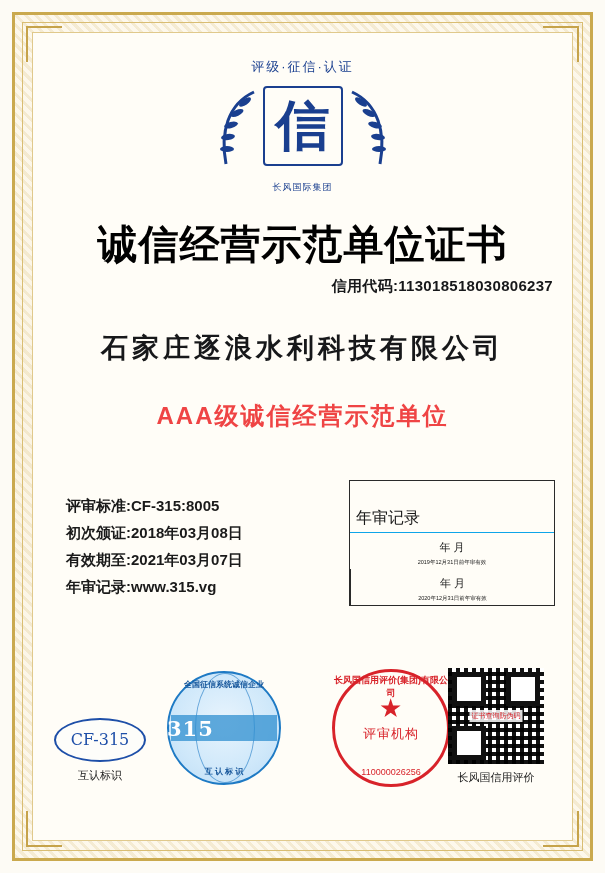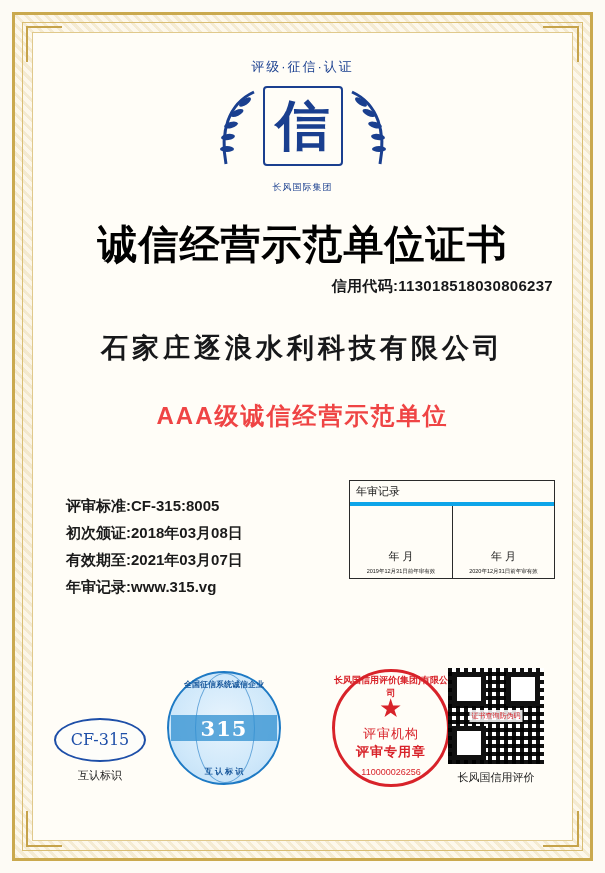--- a/index.html
+++ b/index.html
@@ -194,29 +194,31 @@
   
   .review-table {
     position: absolute;
     right: 8px;
     top: 438px;
     width: 206px;
     border: 1px solid #2a2a2a;
     box-sizing: border-box;
   }
   .review-head {
-    border-bottom: 4px solid #0ea5e9;
-    font-size: 11px;
+    border-bottom: 1px solid #0ea5e9;
+    font-size: 16px;
     padding: 3px 0 3px 6px;
     color: #1a1a1a;
     background: #fffdf7;
+    margin-top: 24px;
   }
   .review-body {
     display: flex;
     height: 72px;
+    flex-direction: column;
   }
   .review-cell {
     flex: 1 1 50%;
     position: relative;
     box-sizing: border-box;
   }
   .review-cell + .review-cell { border-left: 1px solid #2a2a2a; }
   .review-cell .ym {
     position: absolute;
     bottom: 14px;
@@ -293,21 +295,21 @@
     height: 26px;
     margin-top: -13px;
     background: #2f8fd0;
     opacity: 0.75;
   }
   .badge-globe .num {
     position: absolute;
     left: 0; right: 0;
     top: 50%;
     margin-top: -12px;
-    text-align: center;
+    text-align: left;
     font-size: 21px;
     font-weight: bold;
     color: #ffffff;
     font-family: "DejaVu Serif", serif;
     letter-spacing: 1px;
   }
   .badge-globe .arc-top,
   .badge-globe .arc-bottom {
     position: absolute;
     left: 0; right: 0;
@@ -533,21 +535,20 @@
         <div class="arc-top">全国征信系统诚信企业</div>
         <div class="num">315</div>
         <div class="arc-bottom">互 认 标 识</div>
       </div>
 
       <div class="badge-seal">
         <div class="circ"></div>
         <div class="arc-top-text">长风国信用评价(集团)有限公司</div>
         <div class="star">★</div>
         <div class="mid">评审机构</div>
-        <div class="mid2">评审专用章</div>
         <div class="code">110000026256</div>
       </div>
 
       <div class="qr-block">
         <div class="qr-code">
           <div class="qr-bl"></div>
           <div class="qr-watermark">证书查询防伪码</div>
         </div>
         <div class="qr-caption">长风国信用评价</div>
       </div>

